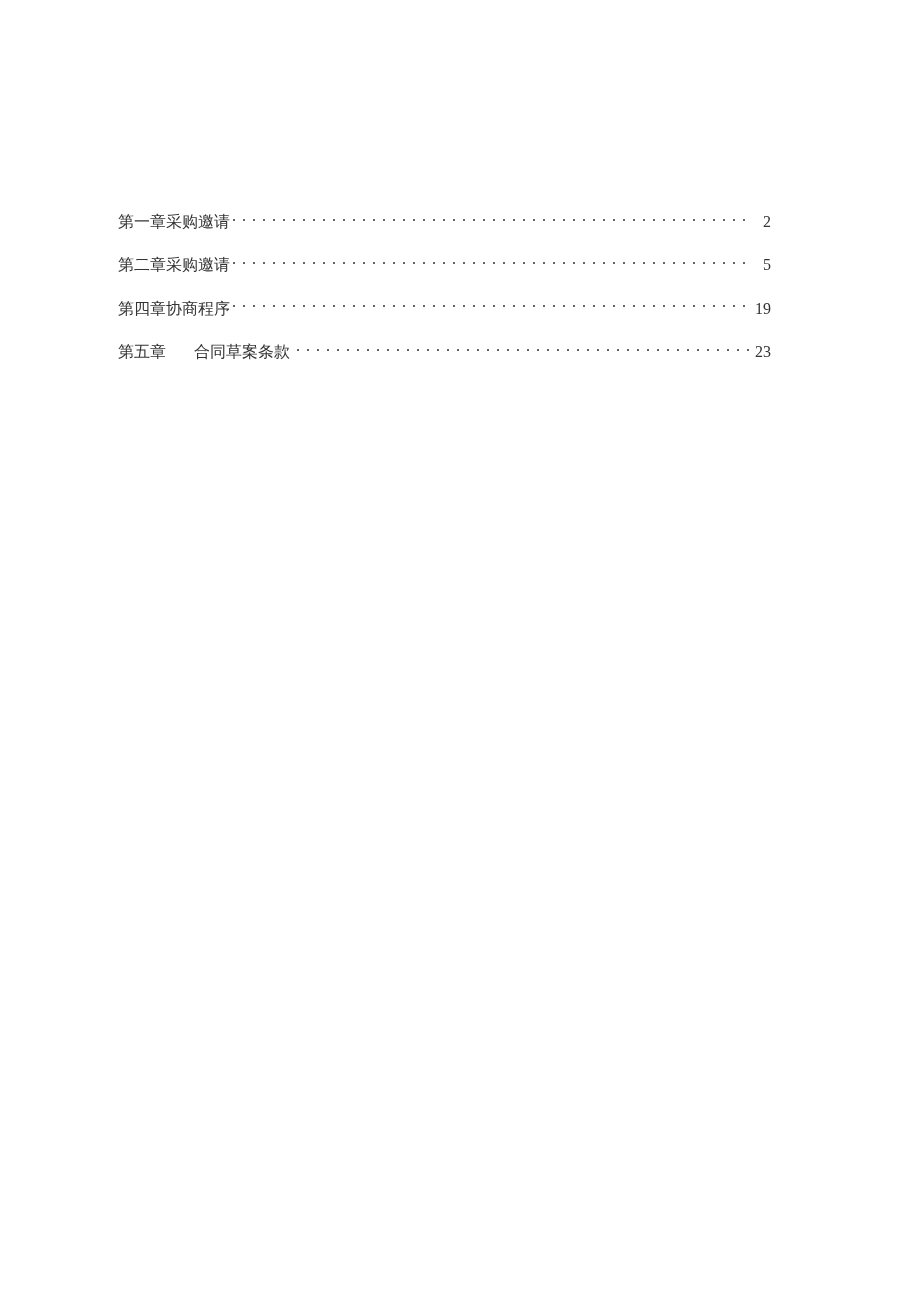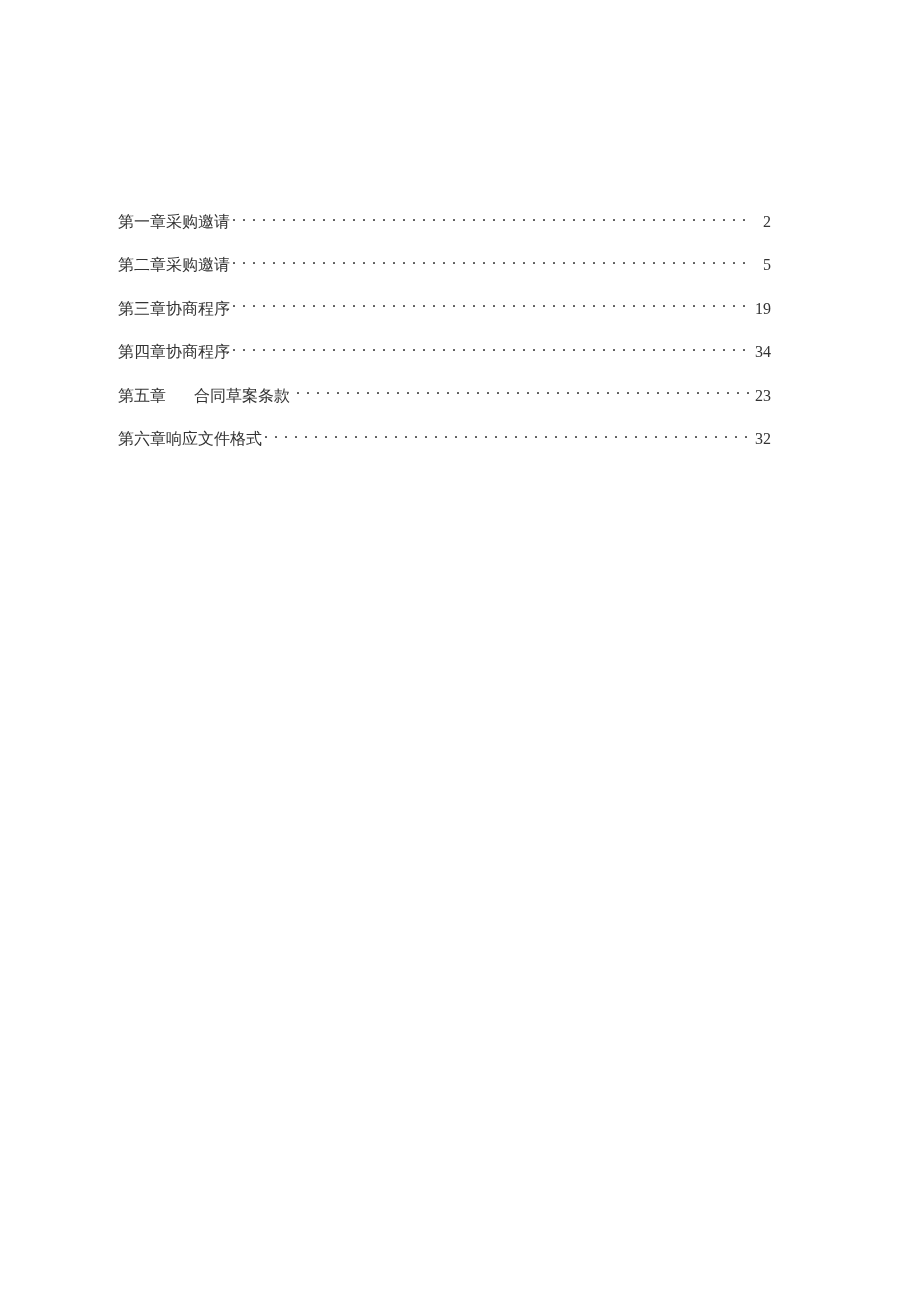--- a/index.html
+++ b/index.html
@@ -85,46 +85,32 @@
     </div>
 
     <div class="toc-entry">
       <span class="toc-label">
         <span class="chapter-prefix">第二章</span><span class="chapter-title">采购邀请</span>
       </span>
       <span class="toc-leader"></span>
       <span class="toc-page">5</span>
     </div>
 
-    <div class="toc-entry">
-      <span class="toc-label">
-        <span class="chapter-prefix">第三章</span><span class="chapter-title">协商程序</span>
-      </span>
-      <span class="toc-leader"></span>
-      <span class="toc-page">19</span>
-    </div>
 
     <div class="toc-entry">
       <span class="toc-label">
         <span class="chapter-prefix">第四章</span><span class="chapter-title">协商程序</span>
       </span>
       <span class="toc-leader"></span>
-      <span class="toc-page">34</span>
+      <span class="toc-page">19</span>
     </div>
 
     <div class="toc-entry">
       <span class="toc-label">
         <span class="chapter-prefix">第五章</span><span class="wide-gap"></span><span class="chapter-title">合同草案条款</span>&nbsp;
       </span>
       <span class="toc-leader"></span>
       <span class="toc-page">23</span>
     </div>
 
-    <div class="toc-entry">
-      <span class="toc-label">
-        <span class="chapter-prefix">第六章</span><span class="chapter-title">响应文件格式</span>
-      </span>
-      <span class="toc-leader"></span>
-      <span class="toc-page">32</span>
-    </div>
 
   </div>
 </div>
 
 </body></html>

